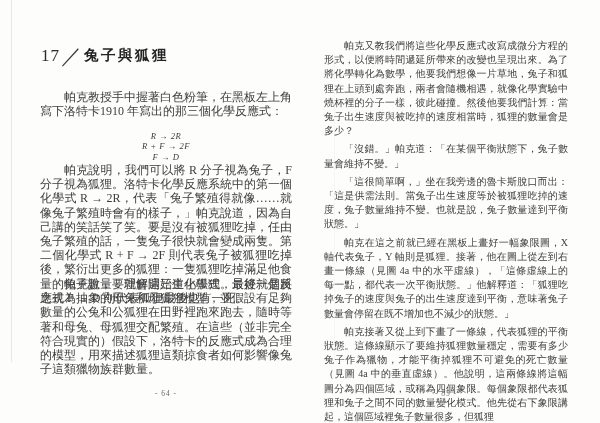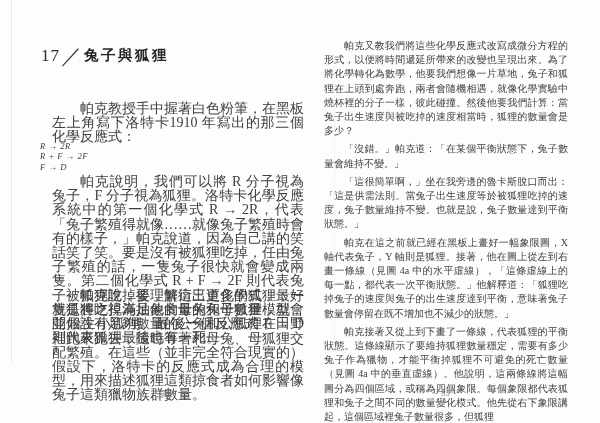--- a/index.html
+++ b/index.html
@@ -58,22 +58,22 @@
     letter-spacing: 2.5px;
     color: #232323;
     vertical-align: 1px;
     margin-top: 48px;
   }
 
   .para {
     position: absolute;
     left: 0;
     width: 252px;
-    margin: 12px;
-    font-size: 14px;
+    margin: 0;
+    font-size: 12px;
     line-height: 14.2px;
     color: #3d3d3d;
     text-align: justify;
     text-indent: 2em;
   }
   .flow {
     position: absolute;
     left: 0;
     width: 252px;
   }
@@ -82,21 +82,22 @@
     font-size: 10px;
     line-height: 14.2px;
     color: #3d3d3d;
     text-align: justify;
     text-indent: 2em;
   }
   .equations {
     position: absolute;
     left: 0;
     width: 252px;
-    top: 141px;
+    top: 131px;
+    text-align: center;
   }
   .equation-line {
     font-size: 8.6px;
     line-height: 10.4px;
     font-style: italic;
     color: #3d3d3d;
     letter-spacing: 0.5px;
   }
   .page-number {
     position: absolute;
@@ -128,21 +129,21 @@
     <div class="equations">
       <div class="equation-line">R → 2R</div>
       <div class="equation-line">R + F → 2F</div>
       <div class="equation-line">F → D</div>
     </div>
 
     <p class="para" style="top: 163px;">帕克說明，我們可以將 R 分子視為兔子，F 分子視為狐狸。洛特卡化學反應系統中的第一個化學式 R → 2R，代表「兔子繁殖得就像……就像兔子繁殖時會有的樣子，」帕克說道，因為自己講的笑話笑了笑。要是沒有被狐狸吃掉，任由兔子繁殖的話，一隻兔子很快就會變成兩隻。第二個化學式 R + F → 2F 則代表兔子被狐狸吃掉後，繁衍出更多的狐狸：一隻狐狸吃掉滿足他食量的兔子數量，就會開始生小狐狸。最後一個反應式 F → D 則代表狐狸最後也有一死。</p>
 
     <p class="para" style="top: 277px;">帕克說，要理解這三道化學式，最好就是將之視為抽象的母兔和母狐狸模型，並假設有足夠數量的公兔和公狐狸在田野裡跑來跑去，隨時等著和母兔、母狐狸交配繁殖。在這些（並非完全符合現實的）假設下，洛特卡的反應式成為合理的模型，用來描述狐狸這類掠食者如何影響像兔子這類獵物族群數量。</p>
 
-    <div class="page-number">- 38 -</div>
+    <div class="page-number">- 64 -</div>
   </div>
 
   <div class="page page-right">
 
     <div class="flow" style="top: 35px;">
       <p>帕克又教我們將這些化學反應式改寫成微分方程的形式，以便將時間遞延所帶來的改變也呈現出來。為了將化學轉化為數學，他要我們想像一片草地，兔子和狐狸在上頭到處奔跑，兩者會隨機相遇，就像化學實驗中燒杯裡的分子一樣，彼此碰撞。然後他要我們計算：當兔子出生速度與被吃掉的速度相當時，狐狸的數量會是多少？</p>
       <p>「沒錯。」帕克道：「在某個平衡狀態下，兔子數量會維持不變。」</p>
       <p>「這很簡單啊，」坐在我旁邊的魯卡斯脫口而出：「這是供需法則。當兔子出生速度等於被狐狸吃掉的速度，兔子數量維持不變。也就是說，兔子數量達到平衡狀態。」</p>
       <p>帕克在這之前就已經在黑板上畫好一幅象限圖，X 軸代表兔子，Y 軸則是狐狸。接著，他在圖上從左到右畫一條線（見圖 4a 中的水平虛線），「這條虛線上的每一點，都代表一次平衡狀態。」他解釋道：「狐狸吃掉兔子的速度與兔子的出生速度達到平衡，意味著兔子數量會停留在既不增加也不減少的狀態。」</p>
       <p>帕克接著又從上到下畫了一條線，代表狐狸的平衡狀態。這條線顯示了要維持狐狸數量穩定，需要有多少兔子作為獵物，才能平衡掉狐狸不可避免的死亡數量（見圖 4a 中的垂直虛線）。他說明，這兩條線將這幅圖分為四個區域，或稱為四個象限。每個象限都代表狐狸和兔子之間不同的數量變化模式。他先從右下象限講起，這個區域裡兔子數量很多，但狐狸</p>

